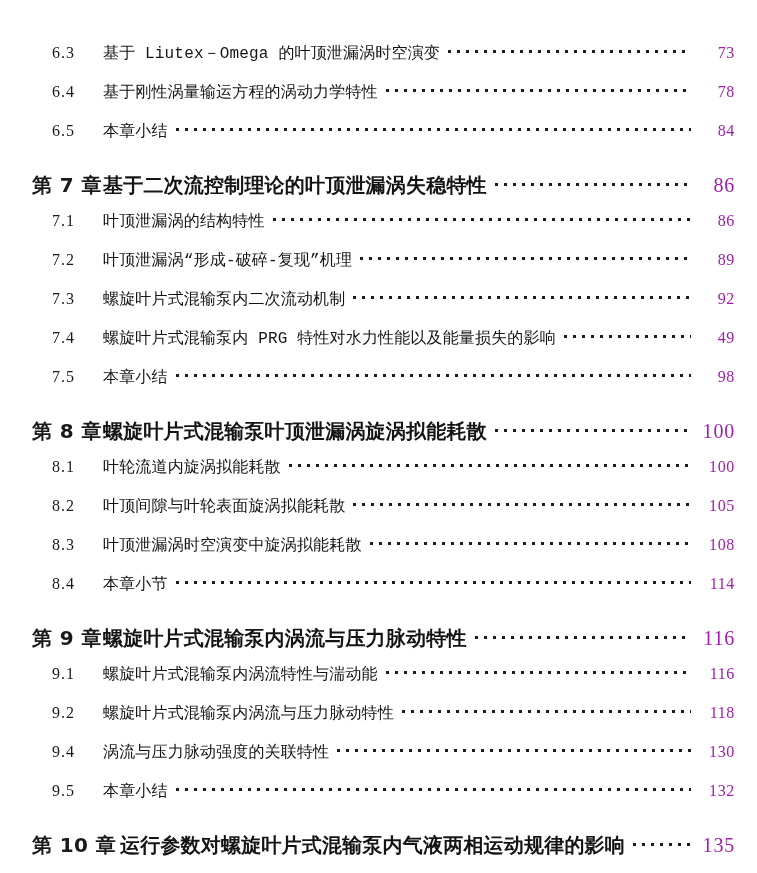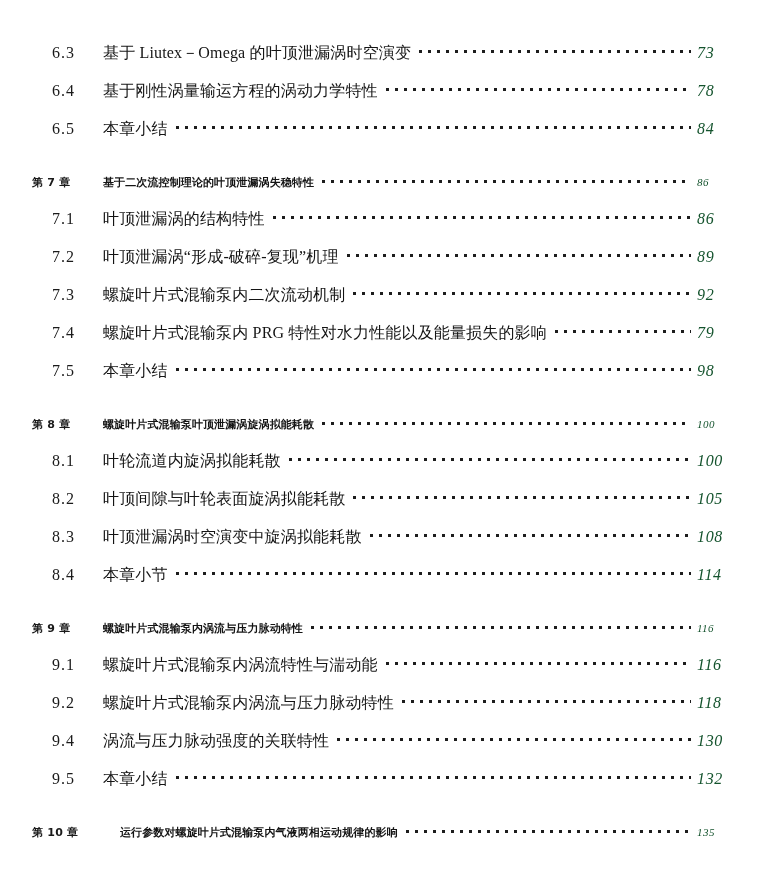--- a/index.html
+++ b/index.html
@@ -39,21 +39,21 @@
   .num {
     flex: 0 0 auto;
     font-family: "Liberation Serif", "DejaVu Serif", serif;
     letter-spacing: 0.06em;
     color: #1a1a1a;
   }
 
   
   .title {
     flex: 0 0 auto;
-    font-family: Liberation Serif, serif;
+    font-family: Liberation Mono, monospace;
     color: #141414;
   }
 
   
   .leader {
     flex: 1 1 auto;
     position: relative;
     overflow: hidden;
     height: 1em;
     margin: 0 6px 0 8px;
@@ -67,31 +67,31 @@
     bottom: 0.30em;
     height: 3px;
     background-image: radial-gradient(circle at 1.5px 1.5px, #1d1d1d 1.5px, rgba(0,0,0,0) 1.6px);
     background-size: 9px 3px;
     background-repeat: repeat-x;
   }
 
   
   .page {
     flex: 0 0 38px;
+    text-align: right;
     font-family: "Liberation Serif", "DejaVu Serif", serif;
     letter-spacing: 0.04em;
-    color: #14532d;
-    font-style: italic;
+    color: #a21caf;
   }
 
   
   .chapter {
     margin-top: 21px;
     margin-bottom: 4px;
-    font-size: 11px;
+    font-size: 20px;
     line-height: 26px;
     font-weight: bold;
   }
   .chapter .num {
     font-family: "DejaVu Sans", "Liberation Sans", sans-serif;
     font-weight: bold;
     width: 81px;
     letter-spacing: 0.02em;
     padding-left: 10px;
     box-sizing: border-box;
@@ -162,21 +162,21 @@
     <div class="toc-row section">
       <span class="num">7.3</span>
       <span class="title">螺旋叶片式混输泵内二次流动机制</span>
       <span class="leader"></span>
       <span class="page">92</span>
     </div>
     <div class="toc-row section">
       <span class="num">7.4</span>
       <span class="title">螺旋叶片式混输泵内 PRG 特性对水力性能以及能量损失的影响</span>
       <span class="leader"></span>
-      <span class="page">79</span>
+      <span class="page">49</span>
     </div>
     <div class="toc-row section">
       <span class="num">7.5</span>
       <span class="title">本章小结</span>
       <span class="leader"></span>
       <span class="page">98</span>
     </div>
     <div class="toc-row chapter">
       <span class="num">第 8 章</span>
       <span class="title">螺旋叶片式混输泵叶顶泄漏涡旋涡拟能耗散</span>

